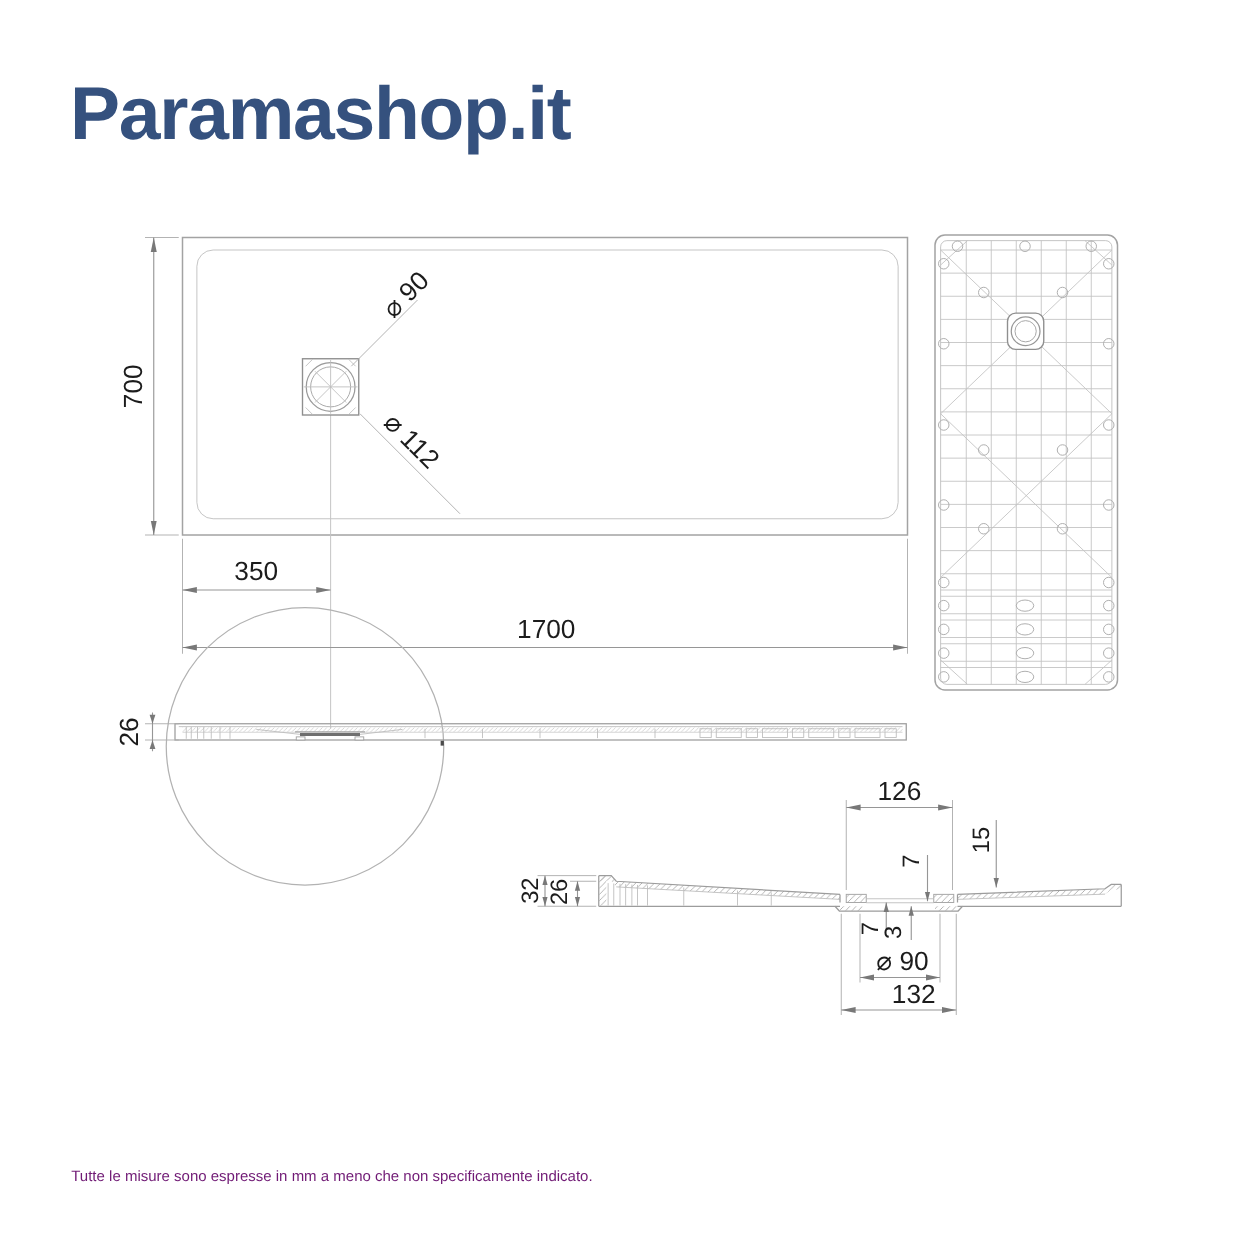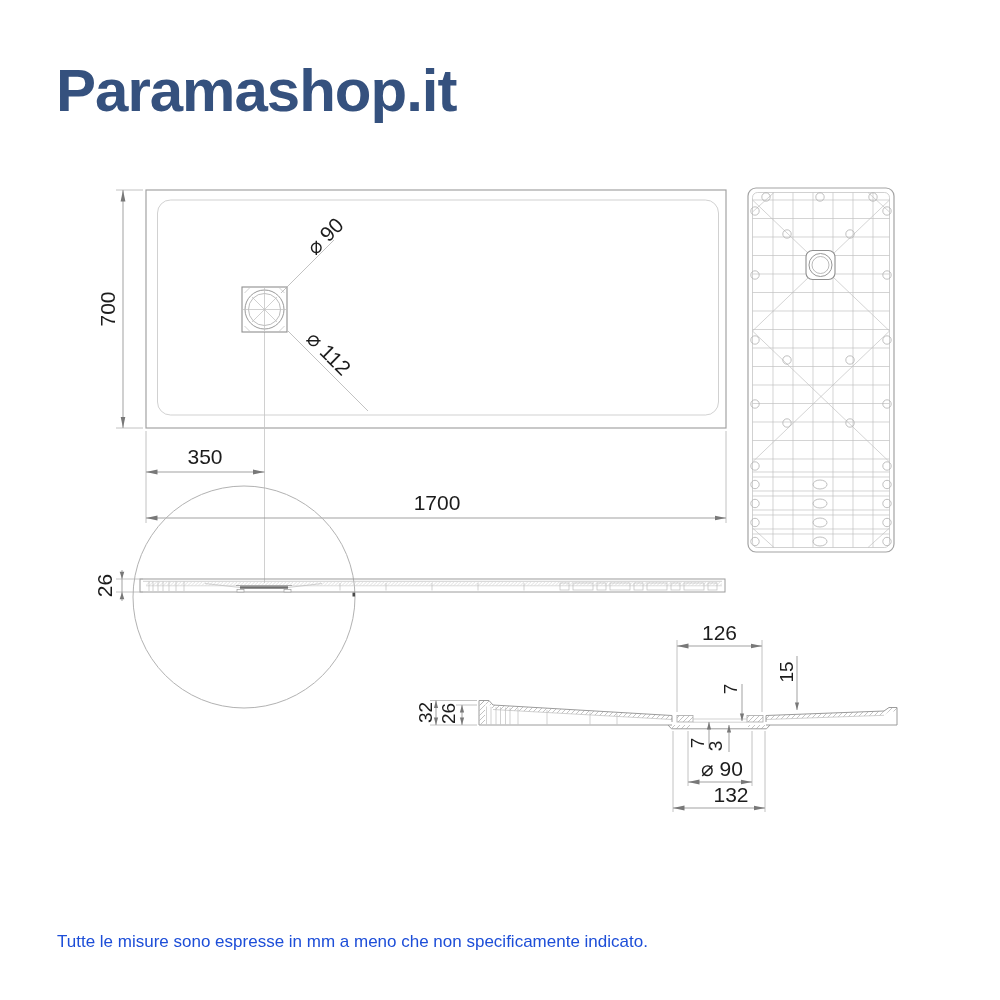--- a/index.html
+++ b/index.html
@@ -1,20 +1,20 @@
 <!DOCTYPE html>
 <html><head>
 <meta charset="utf-8">
 <style>
   html,body{margin:0;padding:0;background:#ffffff;}
   .page{position:relative;width:1000px;height:1000px;background:#ffffff;overflow:hidden;
         font-family:"Liberation Sans","DejaVu Sans",sans-serif;}
   .logo{position:absolute;left:56px;top:38px;font-size:60px;font-weight:bold;
         letter-spacing:-1px;color:#35517e;margin-top:18px;}
-  .footer{position:absolute;left:57px;top:928px;color:#1d4ed8;font-size:17px;line-height:27.5px;}
+  .footer{position:absolute;left:57px;top:928px;color:#701a75;font-size:12px;line-height:27.5px;}
   svg{position:absolute;left:0;top:0;}
   .ln{stroke:#9c9c9c;stroke-width:1;fill:none;}
   .lnw{stroke:#a3a3a3;stroke-width:1.2;fill:#ffffff;}
   .thin{stroke:#bdbdbd;stroke-width:0.7;fill:none;}
   .grid{stroke:#c2c2c2;stroke-width:0.7;fill:none;}
   .boss{stroke:#b0b0b0;stroke-width:0.8;fill:none;}
   .dim{stroke:#969696;stroke-width:0.9;fill:none;}
   .ext{stroke:#aeaeae;stroke-width:0.75;fill:none;}
   .hatchfill{stroke:none;}
   text{text-anchor:middle;fill:#1c1c1c;}

